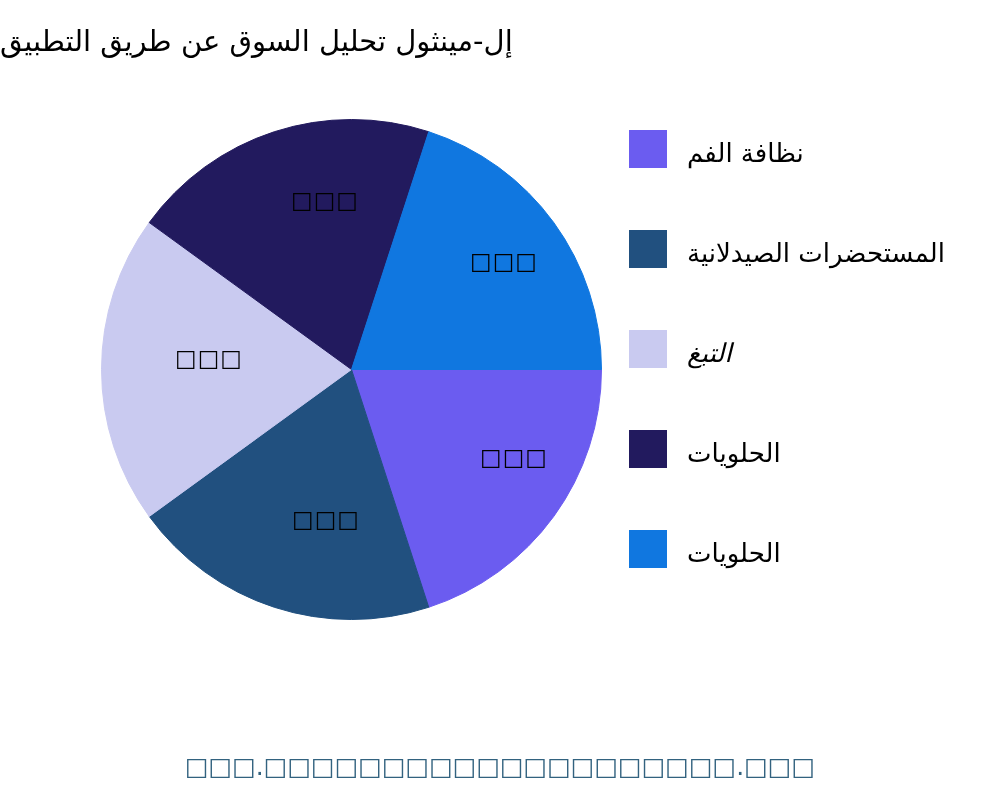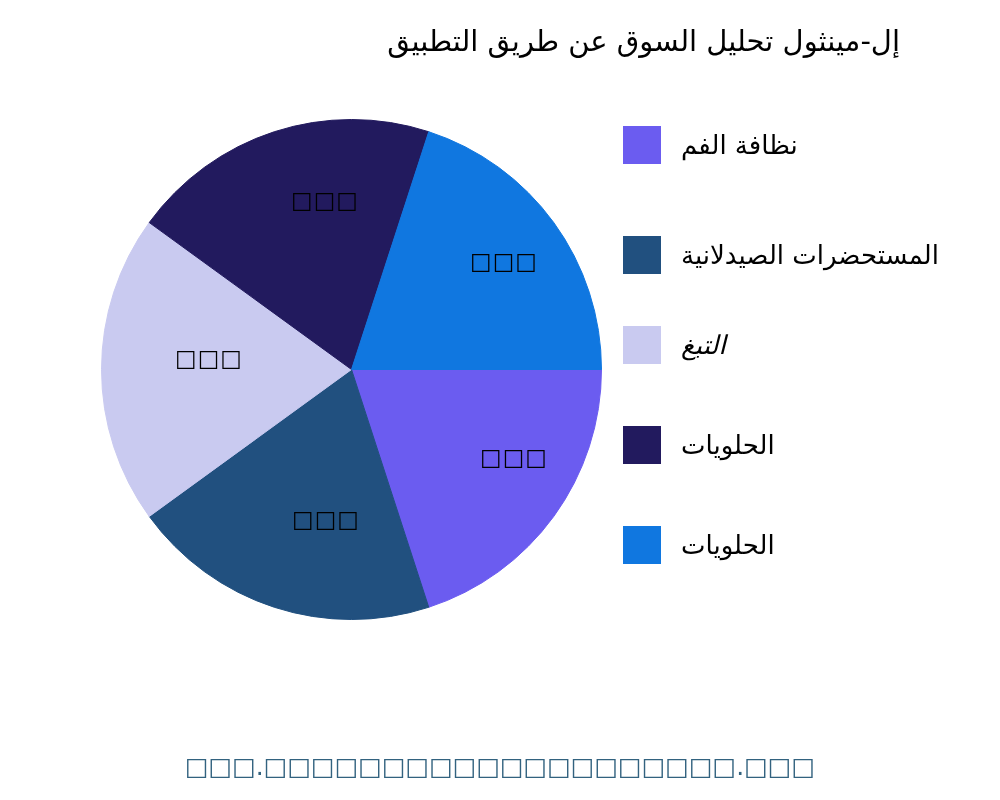--- a/index.html
+++ b/index.html
@@ -21,21 +21,21 @@
     width: 1000px;
     height: 800px;
   }
 
   
   #chart-title {
     position: absolute;
     left: 0;
     top: 24px;
     width: 900px;
-    text-align: right;
+    text-align: left;
     direction: rtl;
     unicode-bidi: isolate;
     font-family: "DejaVu Sans", sans-serif;
     font-size: 29px;
     font-weight: 400;
     color: #000000;
     white-space: nowrap;
   }
 
   
@@ -67,24 +67,24 @@
   
   #legend {
     position: absolute;
     left: 616px;
     top: 118px;
     width: 384px;
     height: 470px;
   }
   .legend-row {
     position: absolute;
-    left: 7px;
+    left: 13px;
     height: 46px;
     display: flex;
-    align-items: center;
+    align-items: flex-end;
   }
   .legend-swatch {
     width: 38px;
     height: 38px;
     flex: 0 0 38px;
   }
   .legend-label {
     margin-left: 20px;
     direction: rtl;
     unicode-bidi: isolate;
@@ -132,21 +132,21 @@
         <div class="slice-label" style="left: 224px; top: 81px;">□□□</div>
         <div class="slice-label" style="left: 403px; top: 142px;">□□□</div>
       </div>
   </div>
 
   <div id="legend">
       <div class="legend-row" style="top: 4px;">
         <span class="legend-swatch" style="background: rgb(107, 92, 240);"></span>
         <span class="legend-label">نظافة الفم</span>
       </div>
-      <div class="legend-row" style="top: 104px; margin-top: 10px;">
+      <div class="legend-row" style="top: 104px;">
         <span class="legend-swatch" style="background: rgb(33, 80, 127);"></span>
         <span class="legend-label">المستحضرات الصيدلانية</span>
       </div>
       <div class="legend-row" style="top: 204px; font-style: italic;">
         <span class="legend-swatch" style="background: rgb(201, 202, 240);"></span>
         <span class="legend-label">التبغ</span>
       </div>
       <div class="legend-row" style="top: 304px;">
         <span class="legend-swatch" style="background: rgb(34, 26, 94);"></span>
         <span class="legend-label">الحلويات</span>

